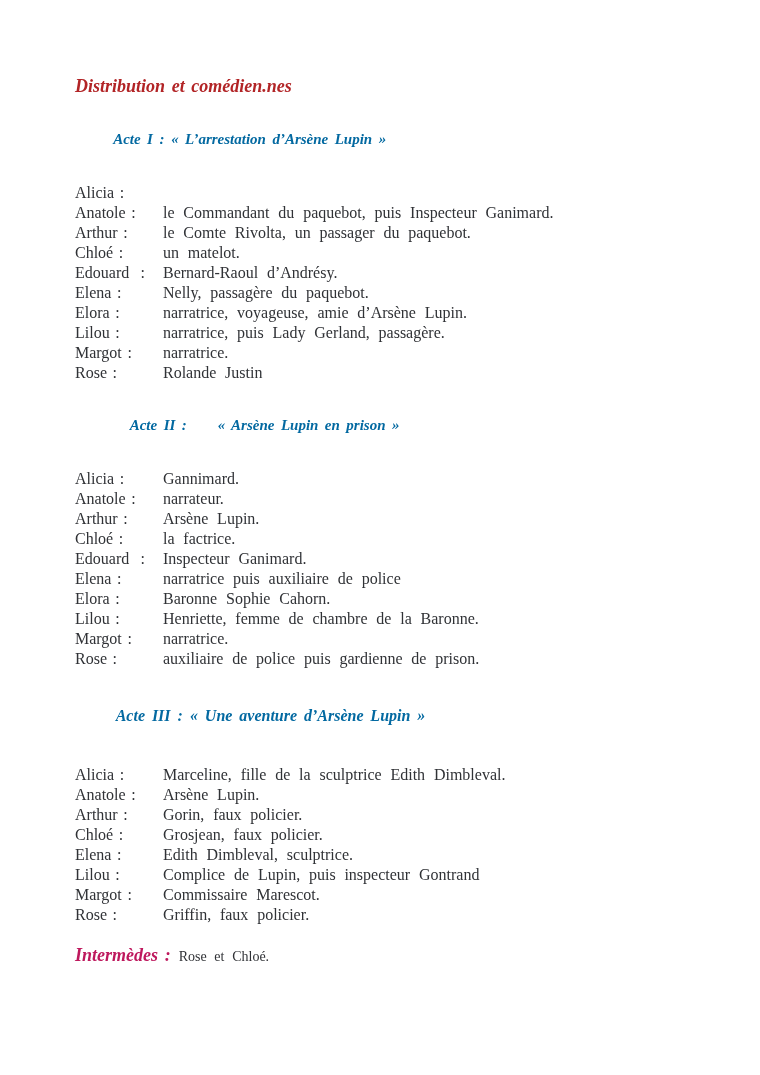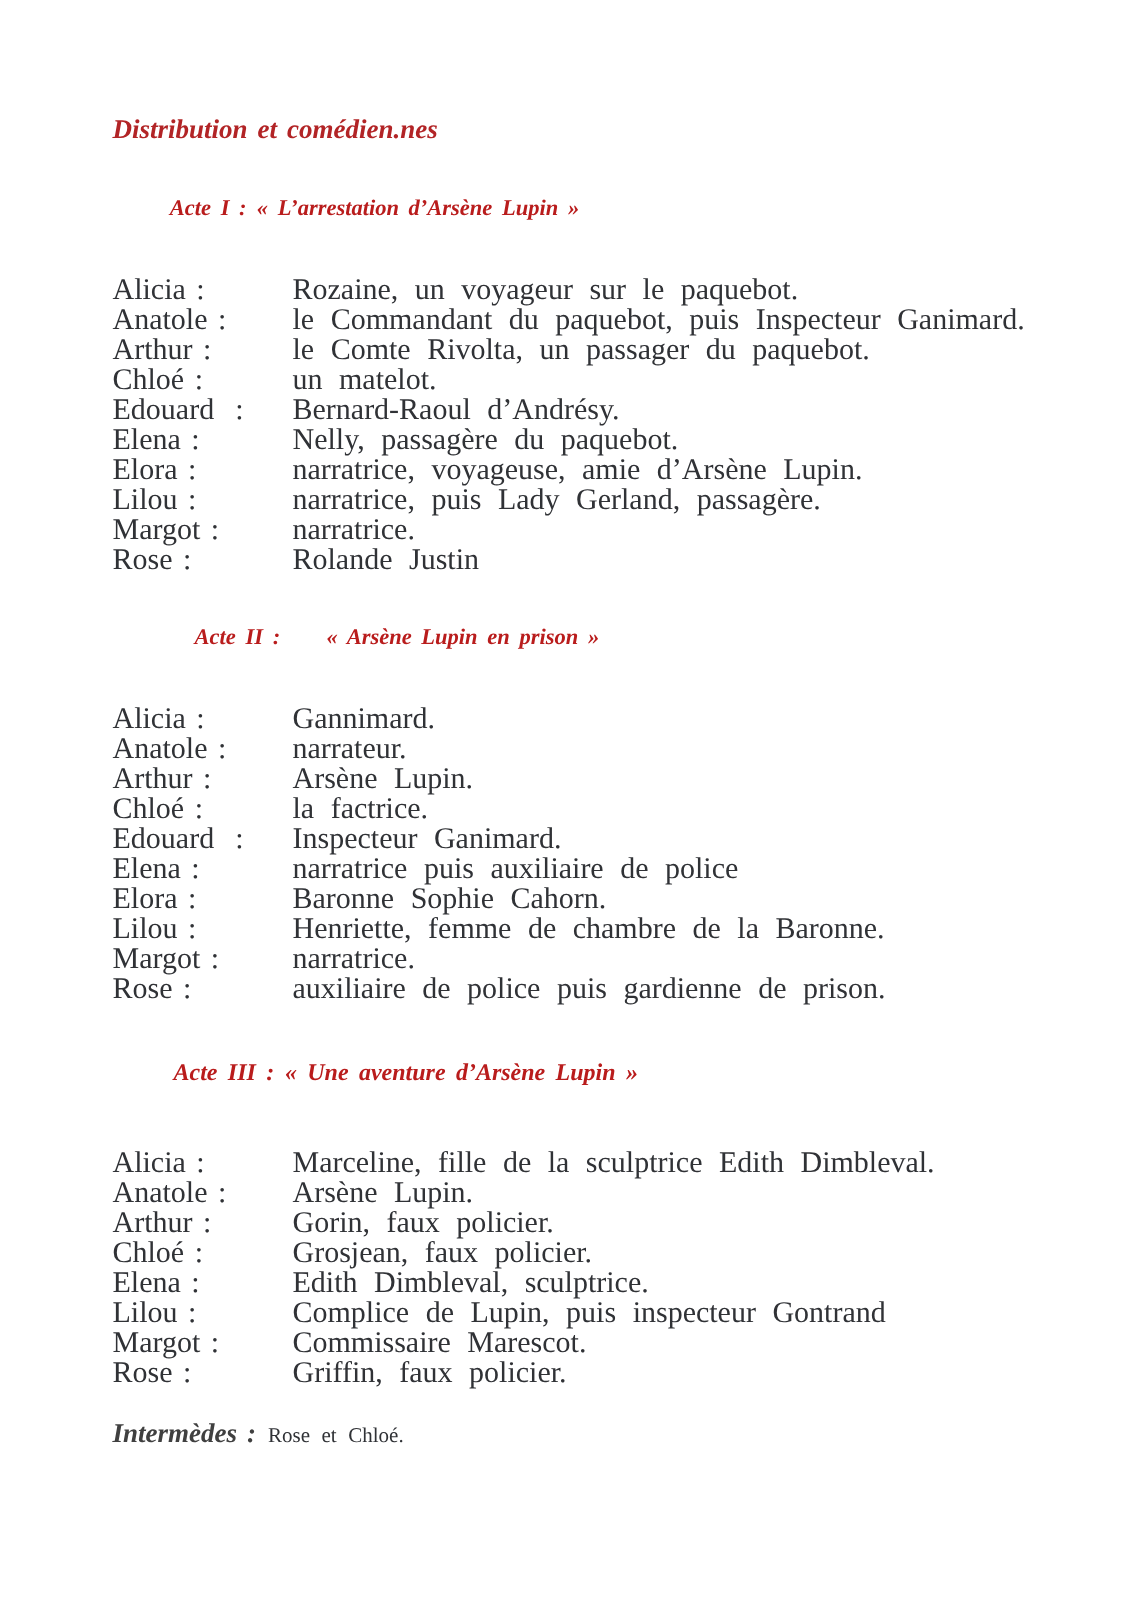--- a/index.html
+++ b/index.html
@@ -20,51 +20,50 @@
     line-height: 22px;
     font-weight: bold;
     font-style: italic;
     color: #b22426;
     word-spacing: 0.12em;
   }
   .section { margin: 0 0 14px 0; }
   .act-heading {
     font-weight: bold;
     font-style: italic;
-    color: #b91c1c;
+    color: #0369a1;
     word-spacing: 0.18em;
     white-space: pre;
   }
   .section.medium .act-heading { font-size: 15px; line-height: 19px; margin: 0 0 15px 0; }
   .section.large  .act-heading { font-size: 16px; line-height: 22px; margin: 2px 0 16px 0; }
   .section.tab .act-label { display: inline-block; width: 88px; margin-left: 16px; }
   .section:not(.tab) .act-label { margin-right: 0.45em; }
   .cast-row {
     display: flex;
-    font-size: 20px;
+    font-size: 16px;
     line-height: 20px;
     white-space: pre;
-    gap: 32px;
   }
   .cast-name {
     flex: 0 0 88px;
     word-spacing: 0.1em;
   }
   .cast-role {
     word-spacing: 0.3em;
   }
   .intermedes {
     margin-top: 19px;
     line-height: 22px;
   }
   .intermedes .int-label {
     font-size: 18px;
     font-weight: bold;
     font-style: italic;
-    color: #404040;
+    color: #be185d;
     word-spacing: 0.12em;
     margin-right: 8px;
   }
   .intermedes .int-text {
     font-size: 14px;
     word-spacing: 0.3em;
   }
 </style>
 </head>
 <body>
@@ -72,21 +71,21 @@
 <div class="page">
   <h1 class="doc-title">Distribution et comédien.nes</h1>
 
   <div id="sections">
   <div class="section medium">
     <div class="act-heading">
       <span class="act-label">Acte I :</span><span class="act-title">« L’arrestation d’Arsène Lupin »</span>
     </div>
     <div class="rows">
   <div class="cast-row">
-    <span class="cast-name">Alicia :</span><span class="cast-role">Rozaine, un voyageur sur le paquebot.</span>
+    <span class="cast-name">Alicia :</span>
   </div>
 
   <div class="cast-row">
     <span class="cast-name">Anatole :</span><span class="cast-role">le Commandant du paquebot, puis Inspecteur Ganimard.</span>
   </div>
 
   <div class="cast-row">
     <span class="cast-name">Arthur :</span><span class="cast-role">le Comte Rivolta, un passager du paquebot.</span>
   </div>
 

